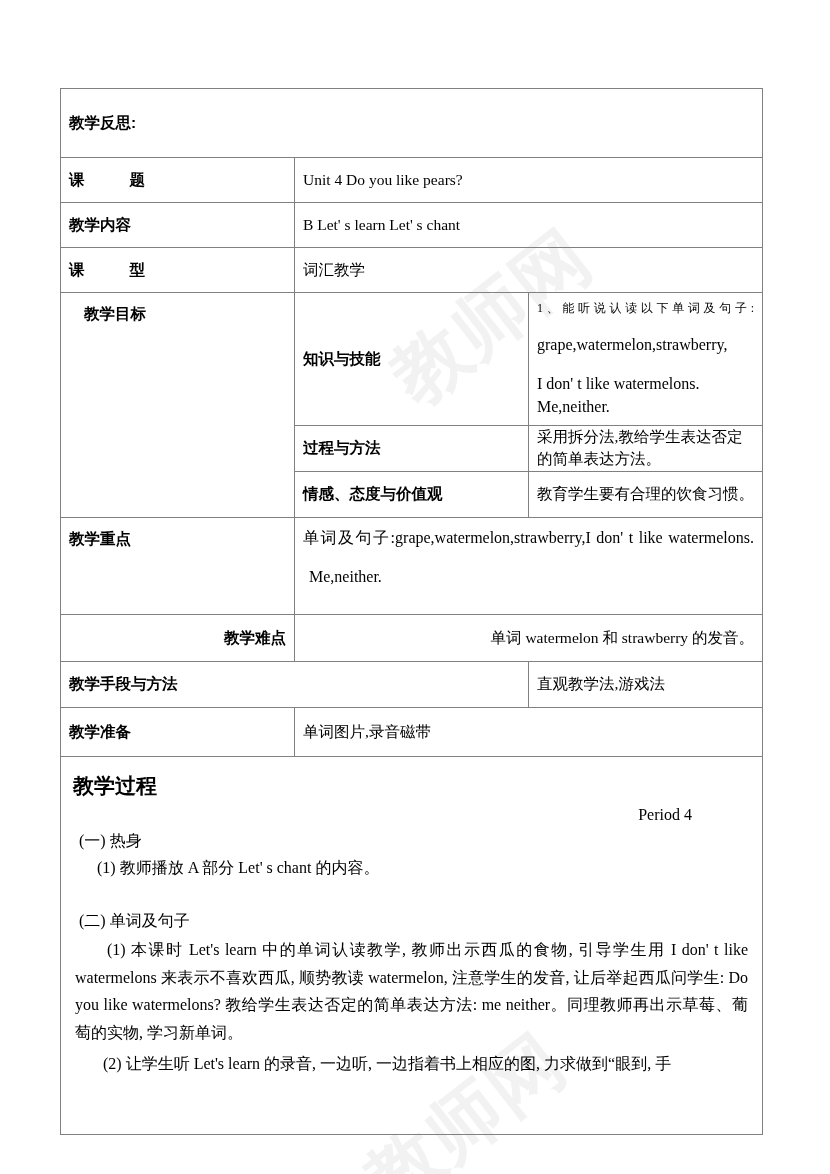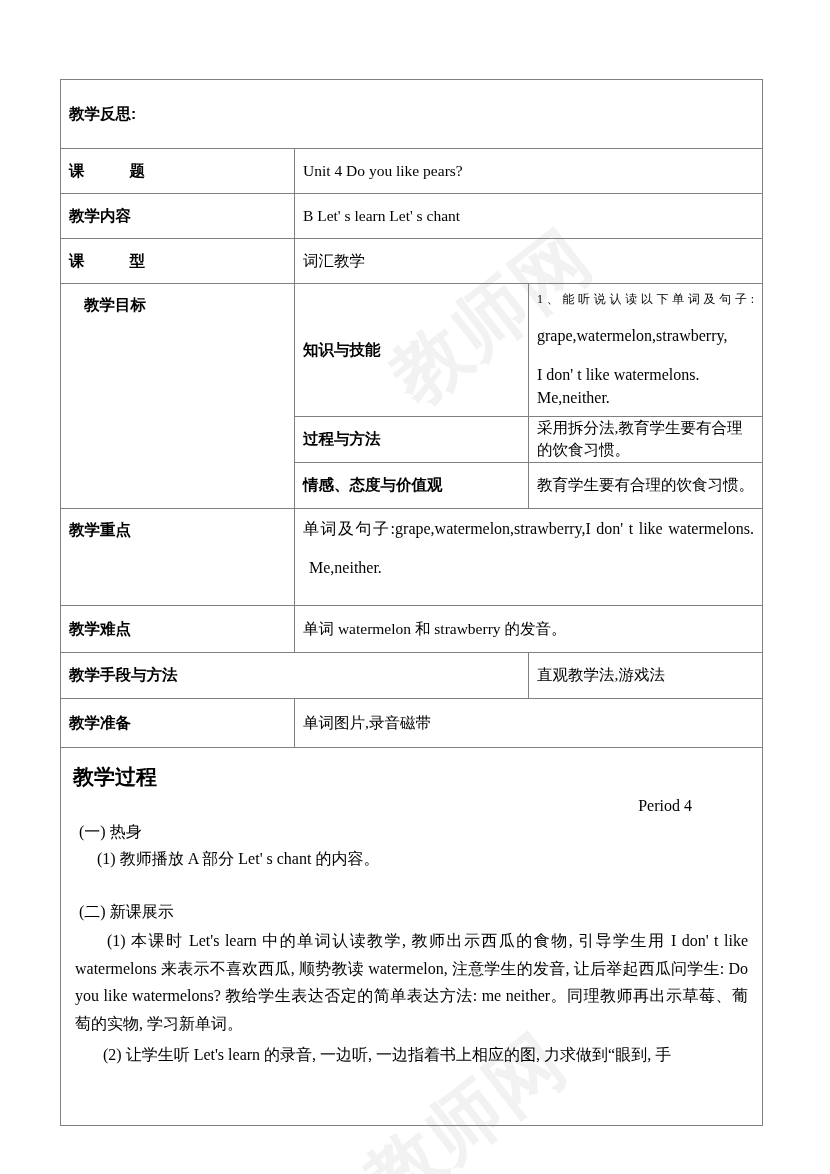--- a/index.html
+++ b/index.html
@@ -27,21 +27,21 @@
     z-index: 0;
     letter-spacing: 2px;
   }
   .wm-1 { left: 378px; top: 268px; font-size: 74px; transform: rotate(-38deg); }
   .wm-2 { left: 352px; top: 1072px; font-size: 74px; transform: rotate(-38deg); }
 
   
   .page {
     position: absolute;
     left: 60px;
-    top: 79px;
+    top: 88px;
     width: 703px;
     z-index: 2;
   }
 
   table.lesson {
     width: 703px;
     border-collapse: collapse;
     table-layout: fixed;
   }
   table.lesson td {
@@ -73,21 +73,21 @@
     font-size: 16px;
   }
 
   
   .r-reflect td { height: 68px; vertical-align: middle; }
   .r-std td     { height: 44px; }
   .r-goal-a td  { height: 132px; }
   .r-goal-b td  { height: 43px; }
   .r-goal-c td  { height: 45px; }
   .r-focus td   { height: 86px; vertical-align: middle; }
-  .r-hard td    { height: 46px; }
+  .r-hard td    { height: 46px; text-align: right; }
   .r-method td  { height: 45px; }
   .r-prep td    { height: 48px; }
 
   .pad-left { padding-left: 12px; }
   .pad-left-lg { padding-left: 18px; }
 
   
   .goal-line-1 {
     text-align: justify;
     text-align-last: justify;
@@ -199,21 +199,21 @@
         <p class="goal-line-1">1、能听说认读以下单词及句子:</p>
         <p class="goal-line">grape,watermelon,strawberry,</p>
         <p class="goal-line last">I don' t like watermelons.   Me,neither.</p>
       </td>
     </tr>
 
     <tr class="r-goal-b">
       <td class="pad-left">
         <span class="lbl">过程与方法</span>
       </td>
-      <td class="cell-val pad-left">采用拆分法,教育学生要有合理的饮食习惯。</td>
+      <td class="cell-val pad-left">采用拆分法,教给学生表达否定的简单表达方法。</td>
     </tr>
 
     <tr class="r-goal-c">
       <td class="pad-left">
         <span class="lbl">情感、态度与价值观</span>
       </td>
       <td class="cell-val pad-left">教育学生要有合理的饮食习惯。</td>
     </tr>
 
     <tr class="r-focus">
@@ -247,21 +247,21 @@
       <td colspan="2" class="cell-val pad-left">单词图片,录音磁带</td>
     </tr>
 
     <tr>
       <td colspan="3" class="process-cell">
         <p class="proc-title">教学过程</p>
         <p class="proc-period">Period 4</p>
         <p class="proc-head">(一) 热身</p>
         <p class="proc-item">(1) 教师播放 A 部分 Let' s  chant 的内容。</p>
         <div class="proc-gap"></div>
-        <p class="proc-head">(二) 新课展示</p>
+        <p class="proc-head">(二) 单词及句子</p>
         <p class="proc-body">(1) 本课时 Let's learn 中的单词认读教学, 教师出示西瓜的食物, 引导学生用 I  don' t like  watermelons  来表示不喜欢西瓜, 顺势教读 watermelon, 注意学生的发音, 让后举起西瓜问学生: Do you like watermelons? 教给学生表达否定的简单表达方法: me neither。同理教师再出示草莓、葡萄的实物, 学习新单词。</p>
         <p class="proc-last">(2) 让学生听 Let's learn 的录音, 一边听, 一边指着书上相应的图, 力求做到“眼到, 手</p>
       </td>
     </tr>
 
   </tbody>
     </table>
 </div>
 
 </body></html>

